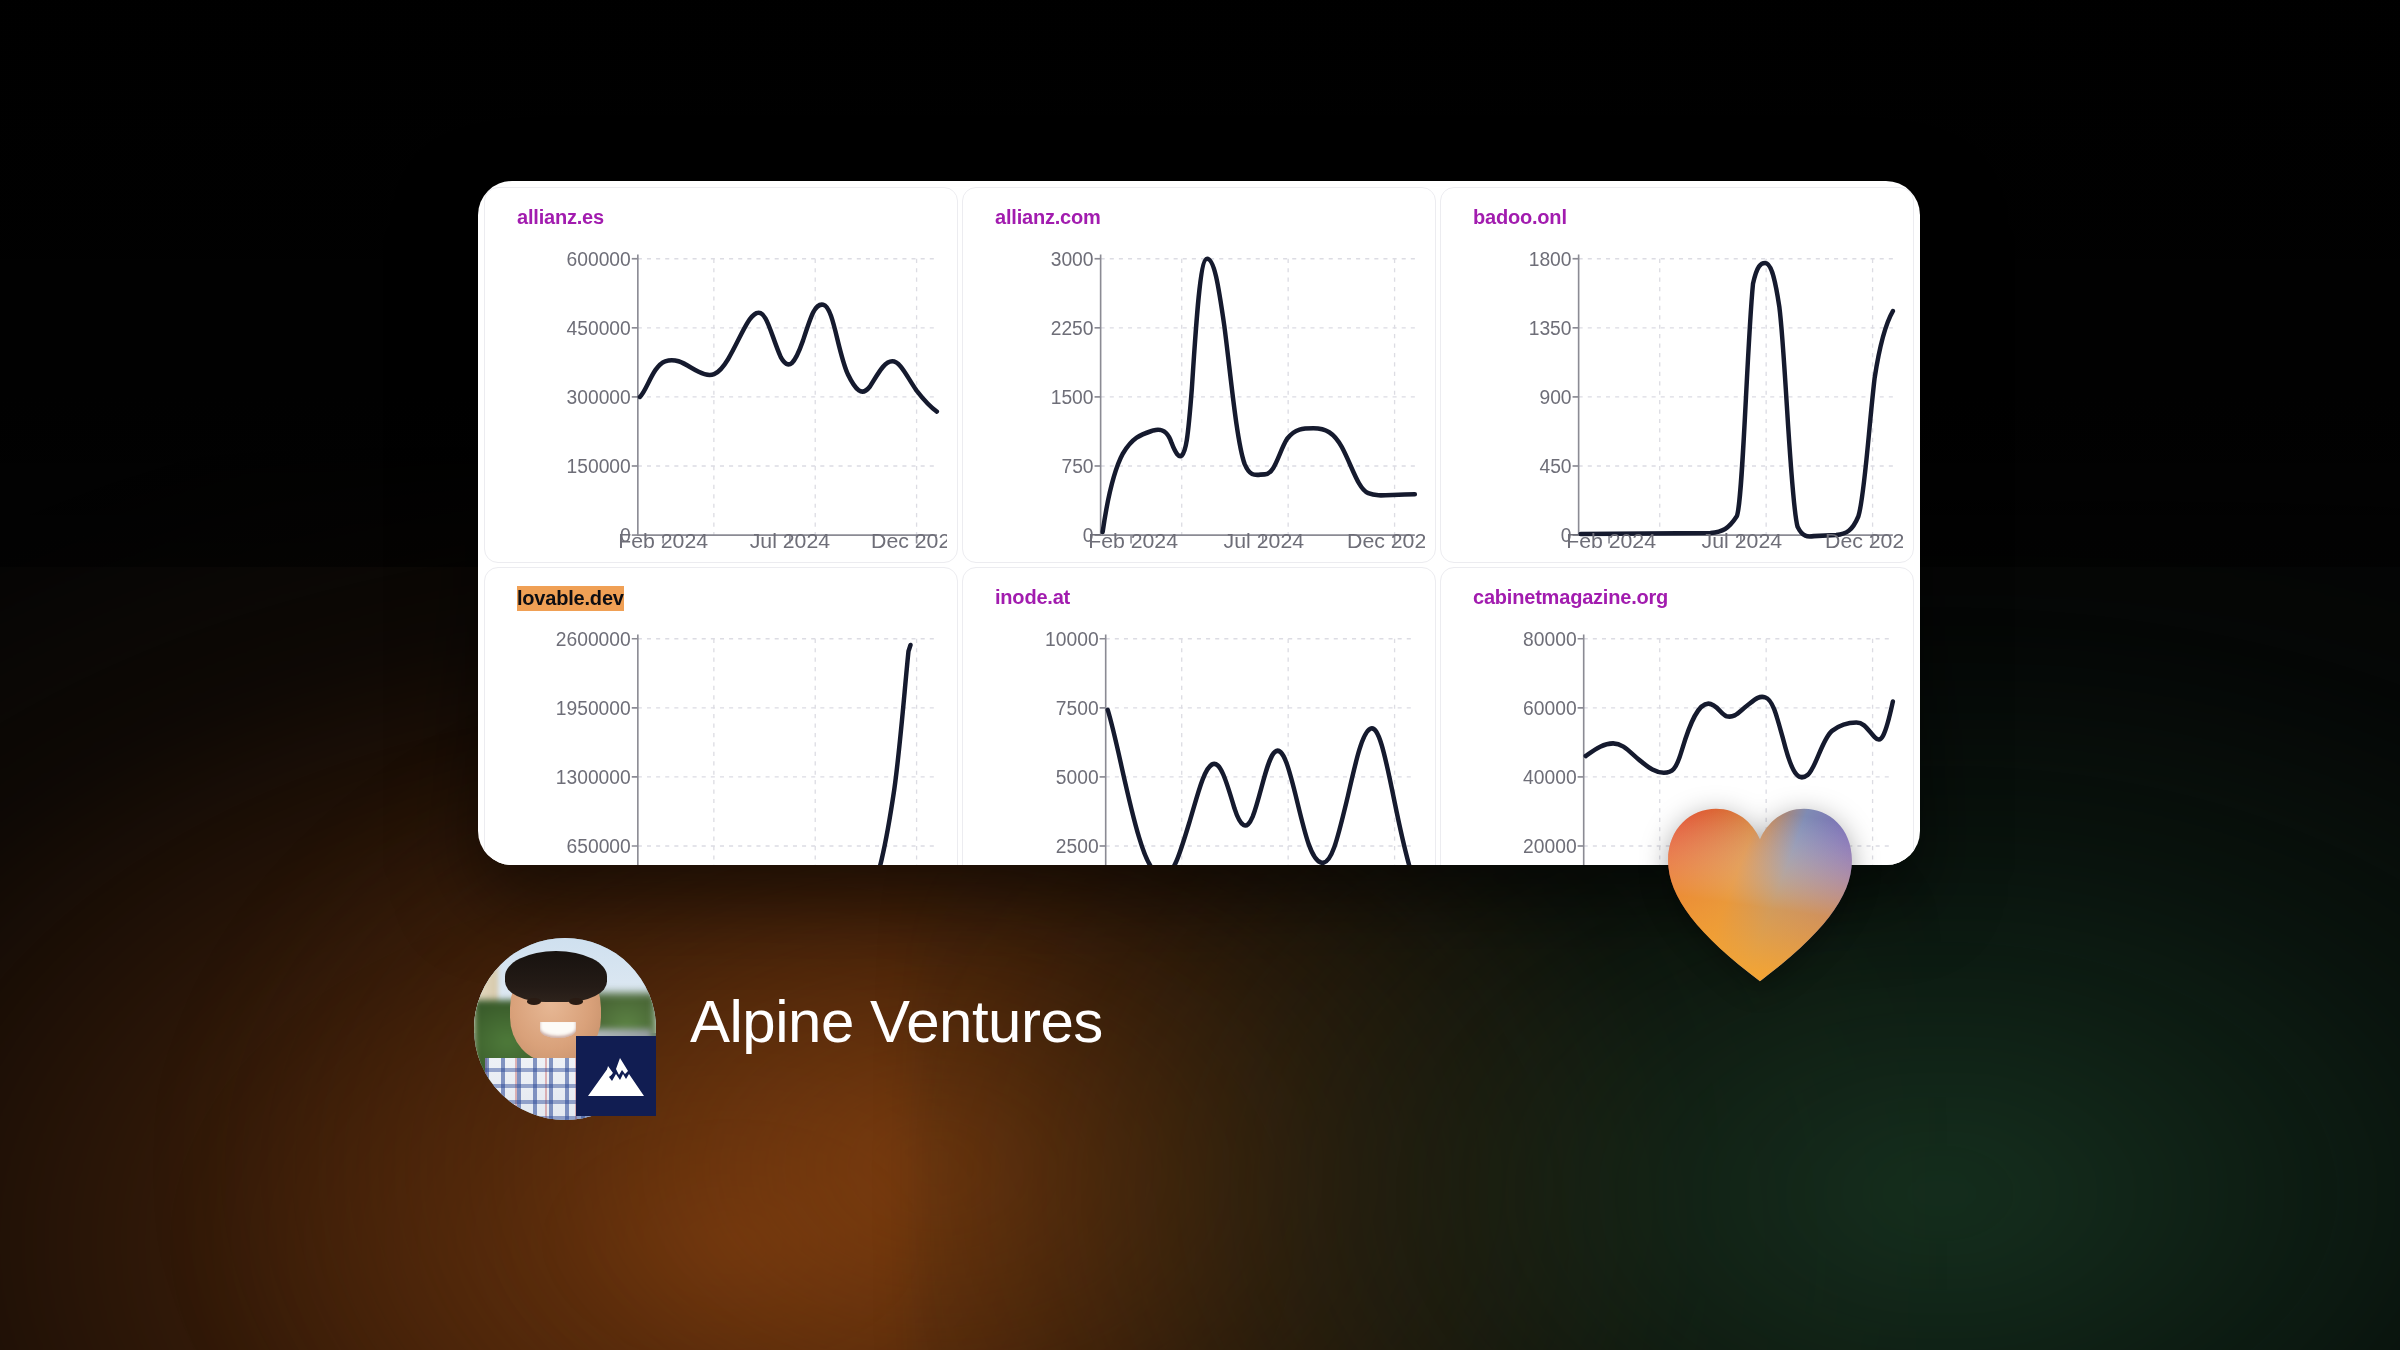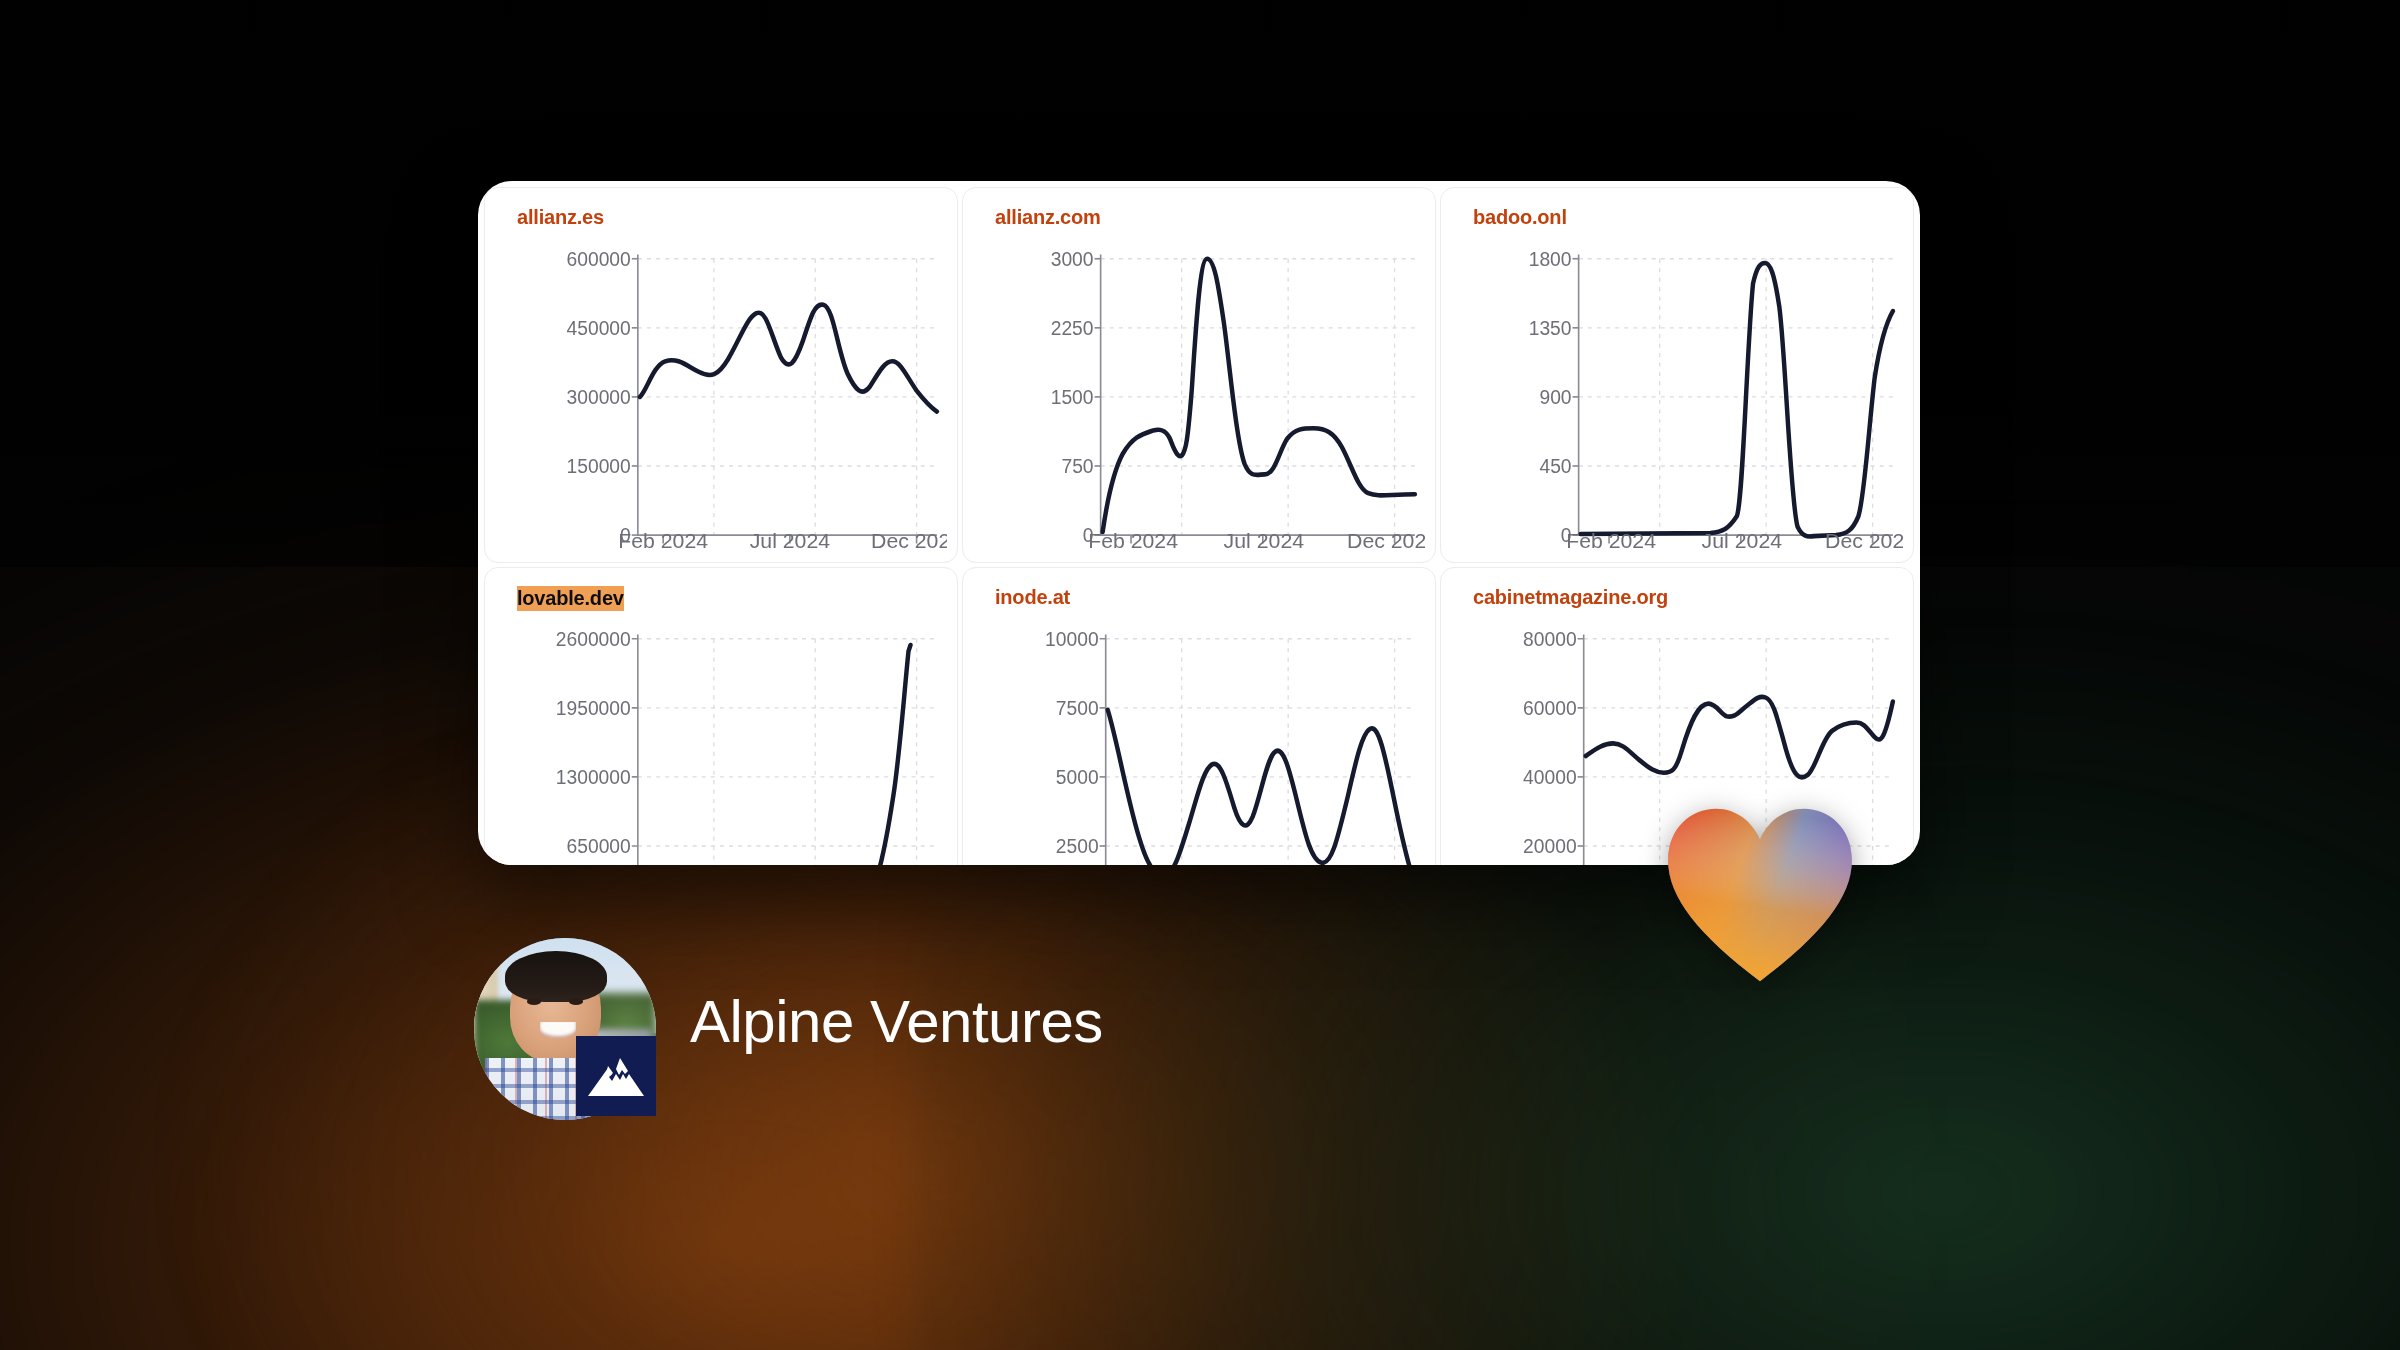--- a/index.html
+++ b/index.html
@@ -63,21 +63,21 @@
     position:relative;
     background:#fff;
     border:1px solid #ececf0;
     border-radius:14px;
     padding:18px 16px 10px 16px;
     overflow:hidden;
   }
   .panel-title{
     font-size:20px;
     font-weight:bold;
-    color:#c2410c;
+    color:#a21caf;
     letter-spacing:-0.2px;
     margin-left:16px;
     display:inline-block;
     line-height:1.15;
   }
   .panel-title.hl{
     background:#f0a055;
     padding:1px 0;
     color:#0d0d12;
   }

